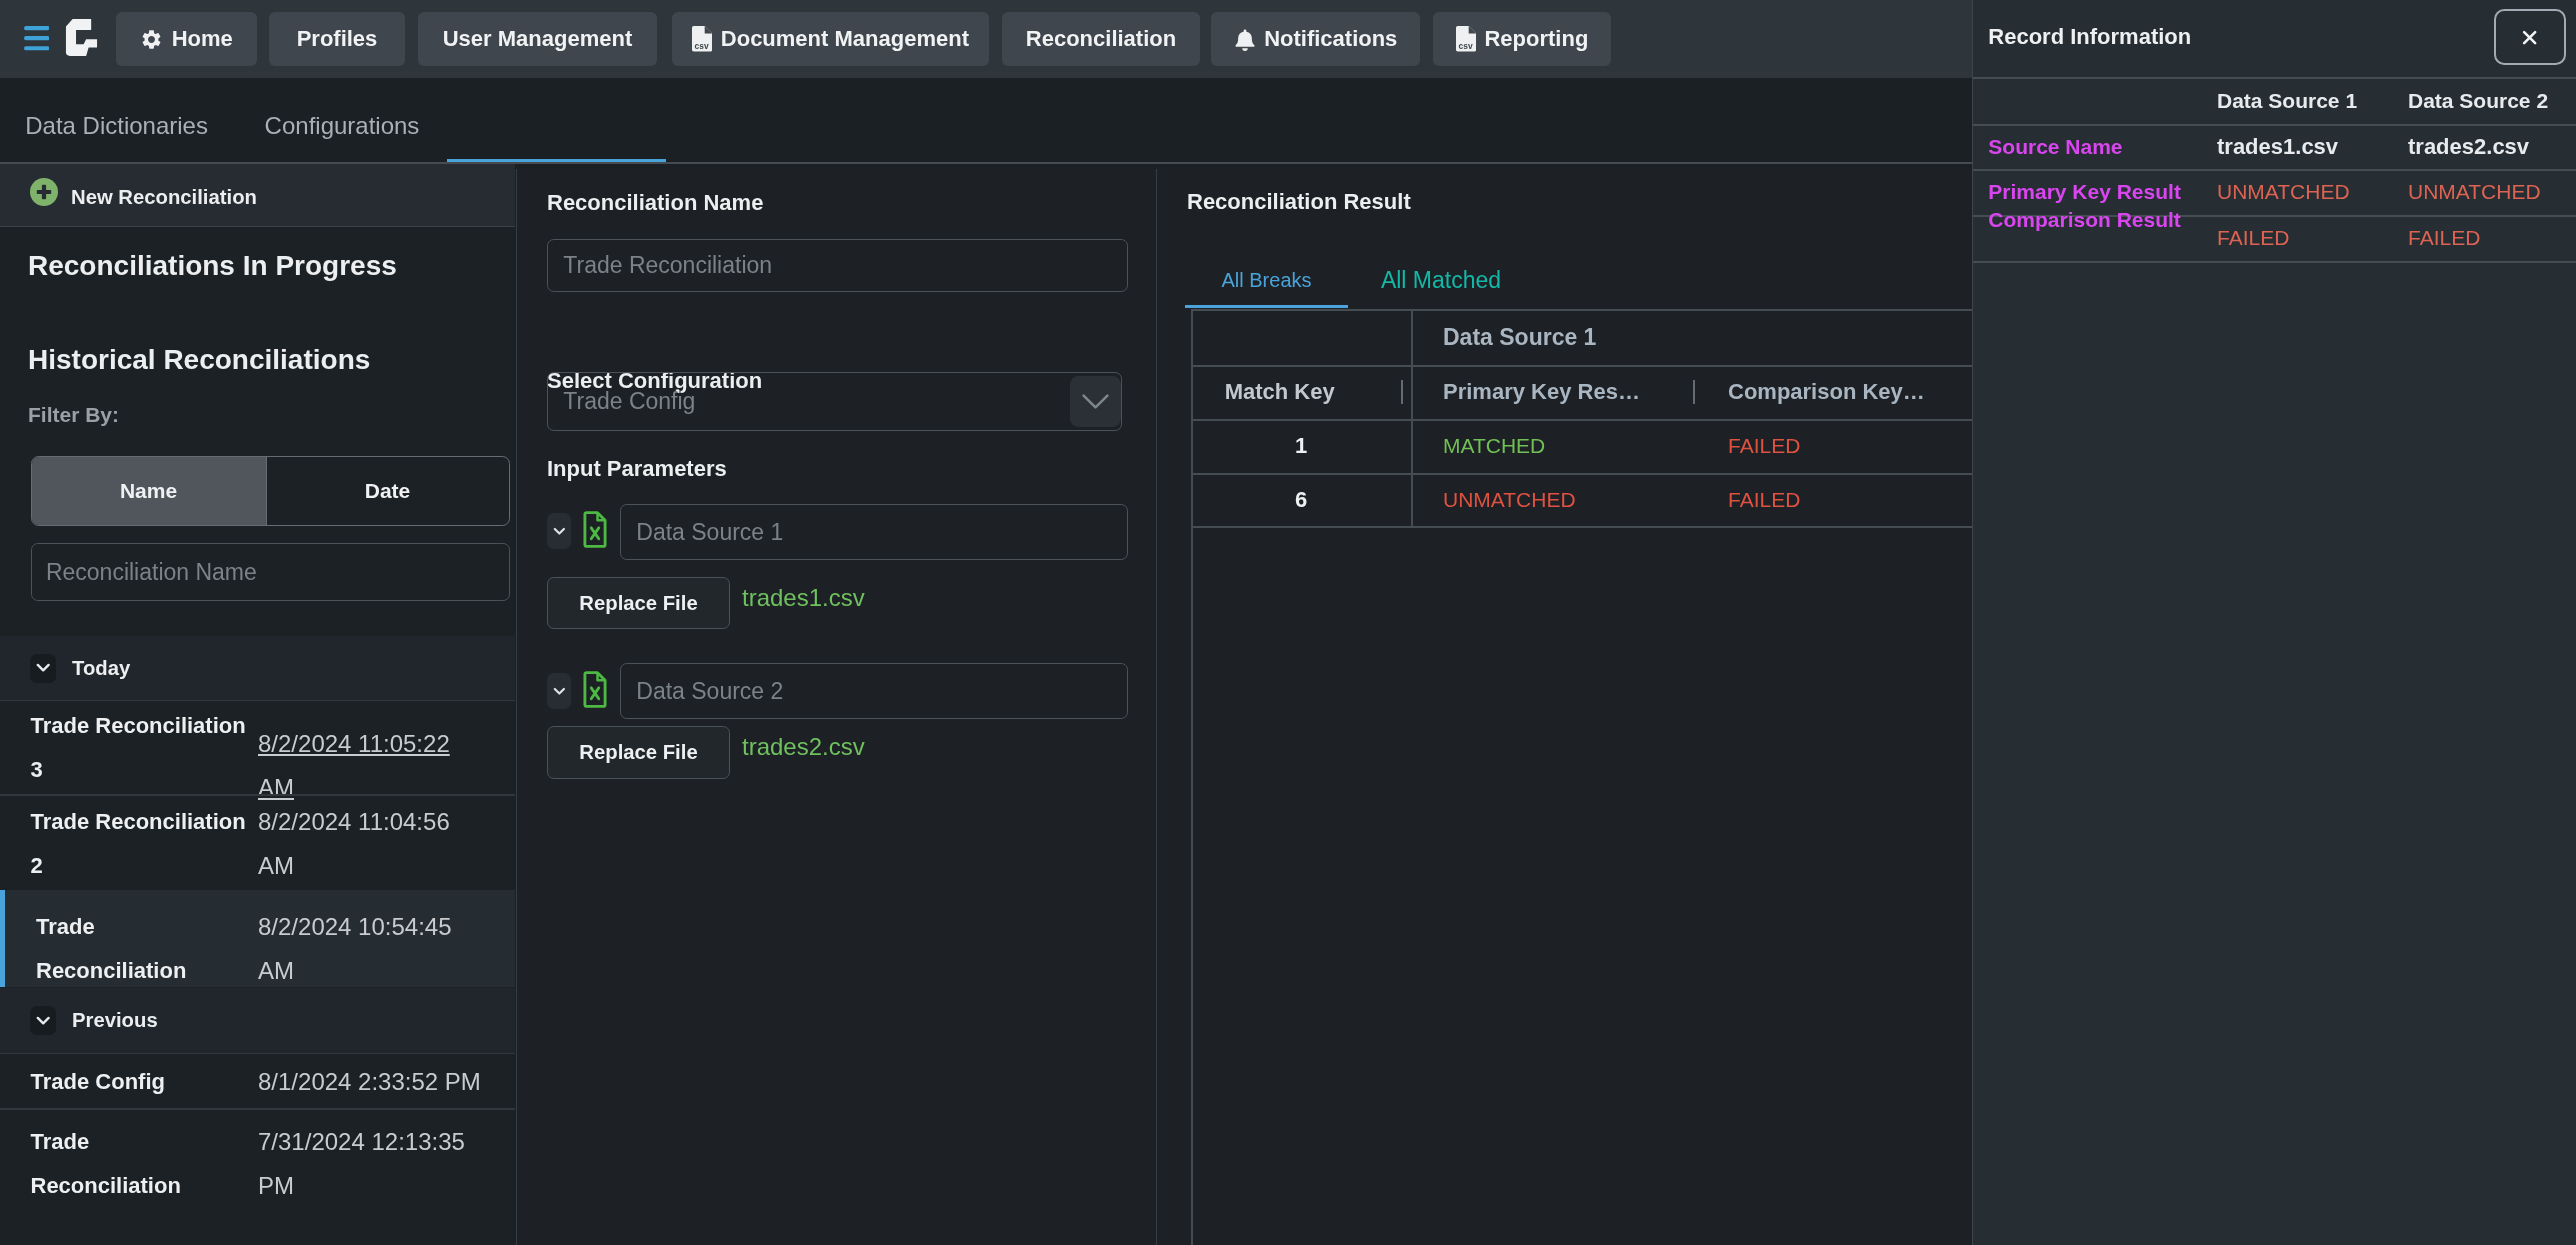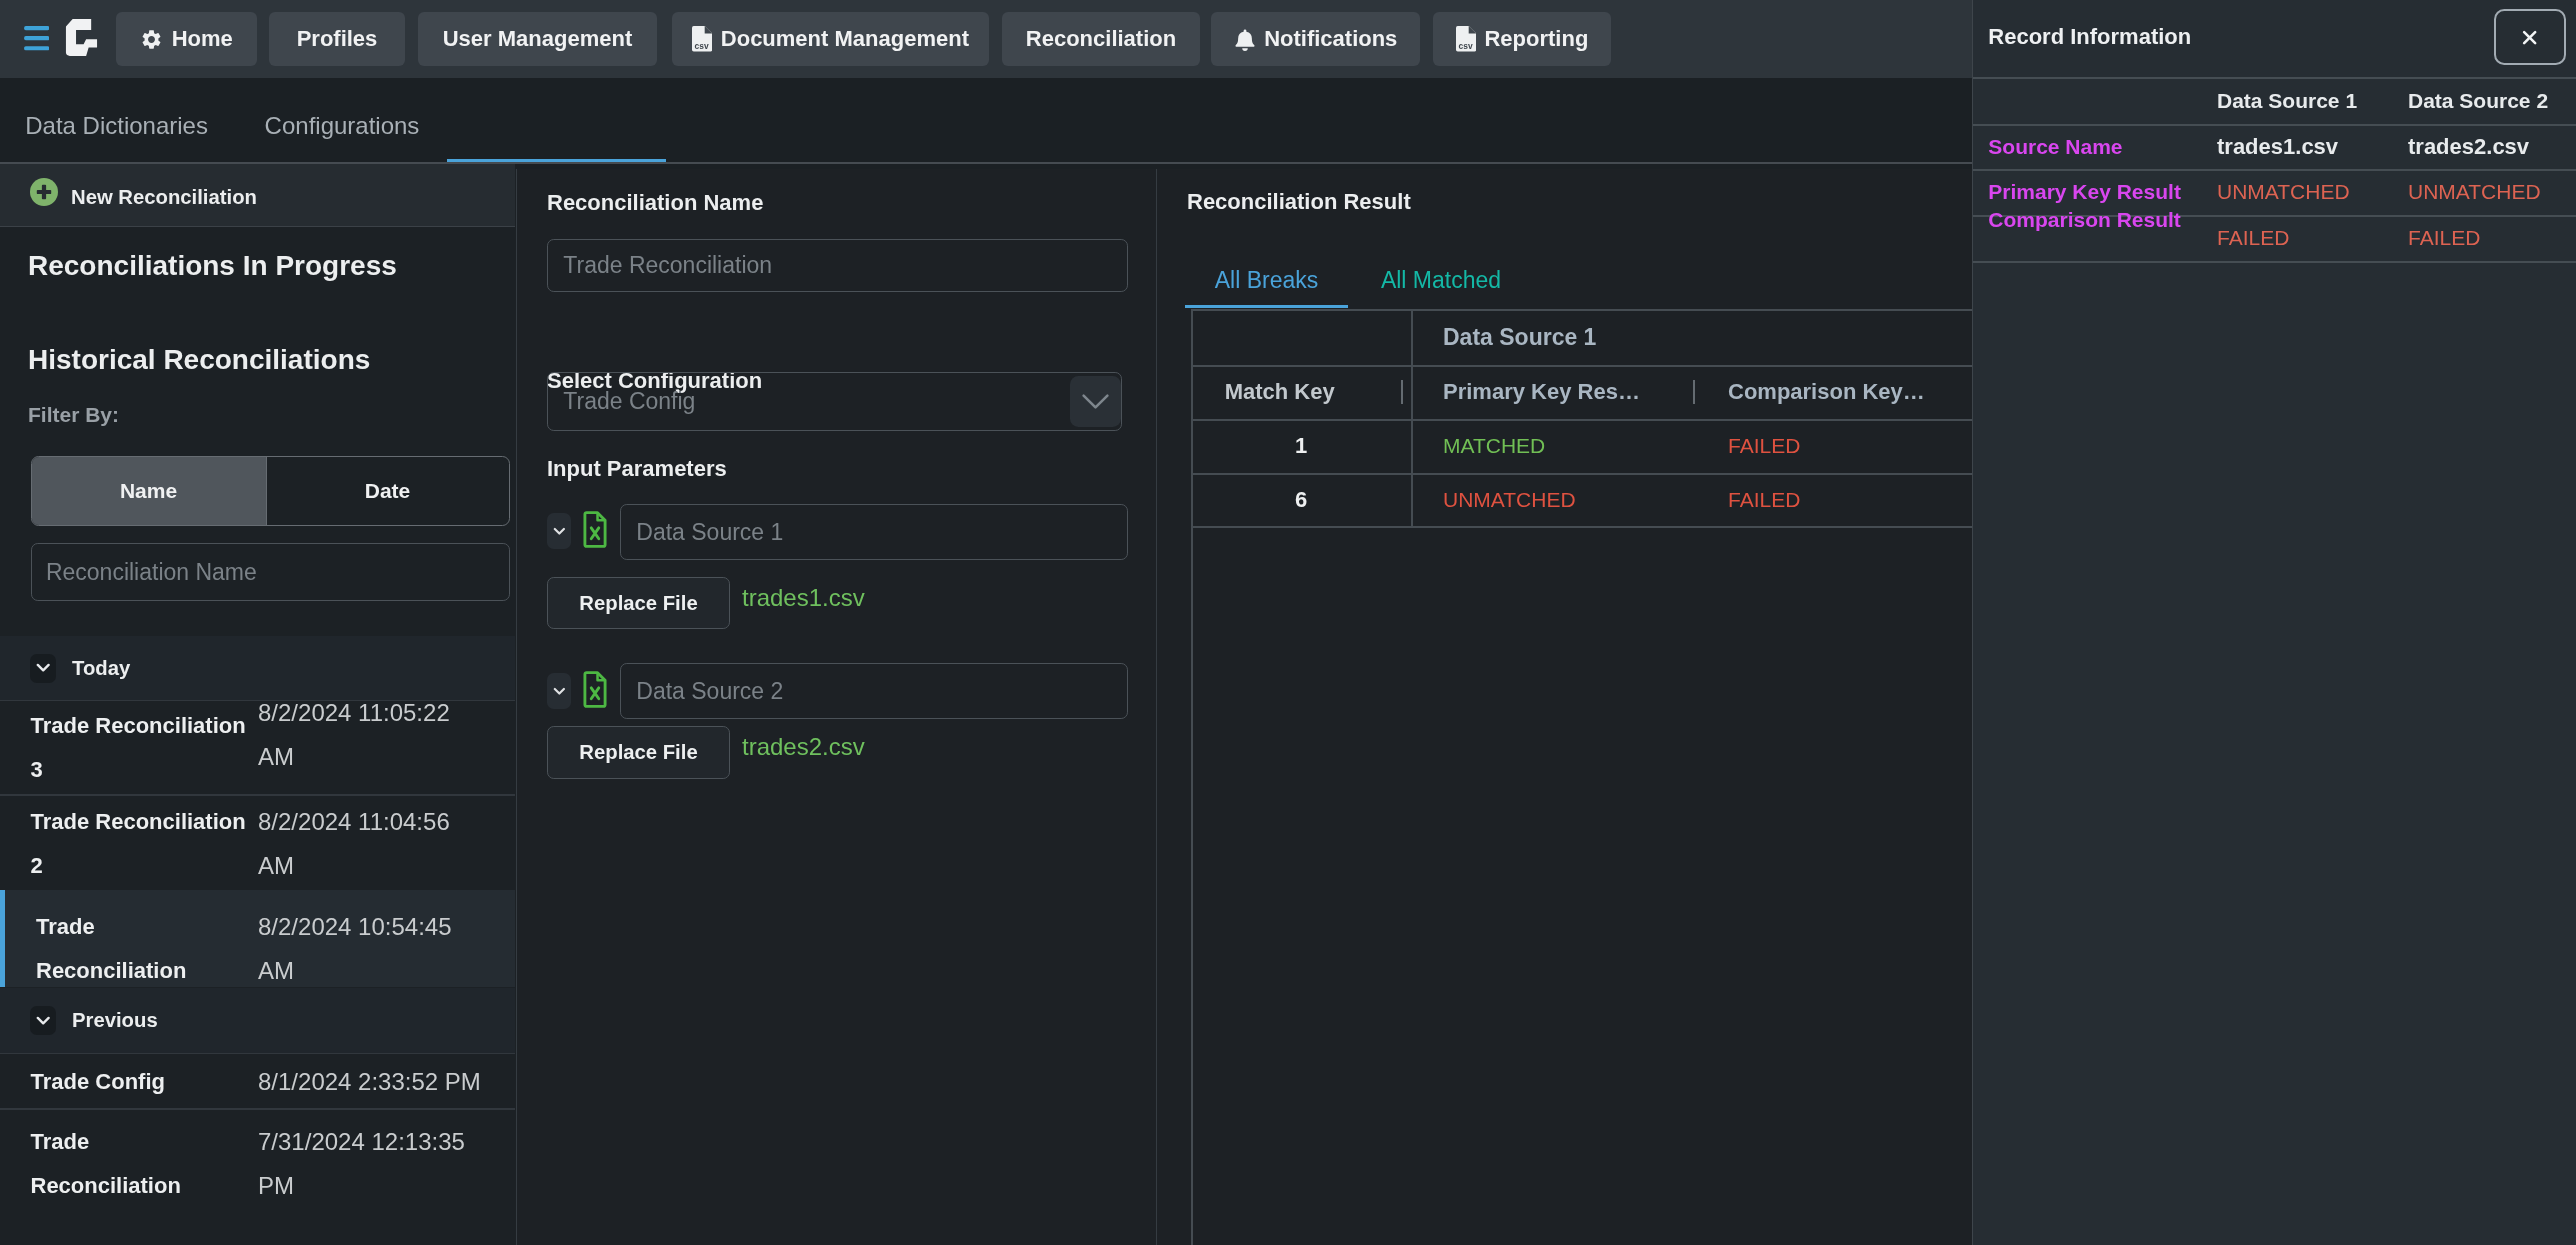--- a/index.html
+++ b/index.html
@@ -117,21 +117,21 @@
     <div class="secbar" style="top:467px; height:65px;">
       <div class="chevbox">
           <svg width="14.4" height="9.3" viewBox="0 0 16 10">
             <path d="M2 2 L8 8 L14 2" stroke="#e8eaec" stroke-width="2.6" fill="none" stroke-linecap="round" stroke-linejoin="round"></path>
           </svg>
         </div>
       <div class="label">Today</div>
     </div>
 
     <div class="srow-name" style="top:535px;">Trade Reconciliation<br>3</div>
-    <div class="srow-date" style="top:522px;">8/2/2024 11:05:22<br>AM</div>
+    <div class="srow-date" style="top:553px;text-decoration:underline;">8/2/2024 11:05:22<br>AM</div>
     <div class="ssep" style="top:625px;"></div>
 
     <div class="srow-name" style="top:631px;">Trade Reconciliation<br>2</div>
     <div class="srow-date" style="top:631px;">8/2/2024 11:04:56<br>AM</div>
 
     <div class="abs" style="left:0; top:721px; width:515px; height:97px; background:#252c32; border-left:5.1px solid #4aa3da;"></div>
     <div class="srow-name" style="top:736px; left:36px;">Trade<br>Reconciliation</div>
     <div class="srow-date" style="top:736px;">8/2/2024 10:54:45<br>AM</div>
 
     <div class="secbar" style="top:819px; height:66px;">
@@ -191,21 +191,21 @@
       <path d="M9.5 20 L18.5 33 M18.5 20 L9.5 33" stroke="#4db843" stroke-width="3.4" fill="none" stroke-linecap="round"></path>
     </svg>
     <div class="finput" style="left:103px; top:494px; width:508px; height:56px;">Data Source 2</div>
     <div class="btn" style="left:30px; top:557px; width:183px; height:53px;">Replace File</div>
     <div class="greenfile" style="left:225px; top:564px;">trades2.csv</div>
   </div>
 
   <div id="resultpanel" class="abs">
     <div class="abs" style="left:30px; top:20.3px; color:#eceeef; font-size:22px; font-weight:700;">Reconciliation Result</div>
 
-    <div class="abs" style="left:28px; top:82px; width:163px; height:58px; display:flex; align-items:center; justify-content:center; color:#4aa3da; font-size:23px;">All Breaks</div>
+    <div class="abs" style="left:28px; top:82px; width:163px; height:58px; display:flex; align-items:center; justify-content:center; color:#4aa3da; font-size:20px;">All Breaks</div>
     <div class="abs" style="left:191px; top:82px; width:186px; height:58px; display:flex; align-items:center; justify-content:center; color:#14b8a6; font-size:23px;">All Matched</div>
     <div class="abs" style="left:28px; top:136px; width:163px; height:3.4px; background:#4aa3da;"></div>
 
     <div class="gridline" style="left:34px; top:140px; width:1.7px; height:937px;"></div>
     <div class="gridline" style="left:34px; top:140px; width:781px; height:1.7px;"></div>
     <div class="gridline" style="left:34px; top:196px; width:781px; height:1.7px;"></div>
     <div class="gridline" style="left:34px; top:250px; width:781px; height:1.7px;"></div>
     <div class="gridline" style="left:34px; top:304px; width:781px; height:1.7px;"></div>
     <div class="gridline" style="left:34px; top:357px; width:781px; height:1.7px;"></div>
     <div class="gridline" style="left:254px; top:140px; width:1.7px; height:219px;"></div>

